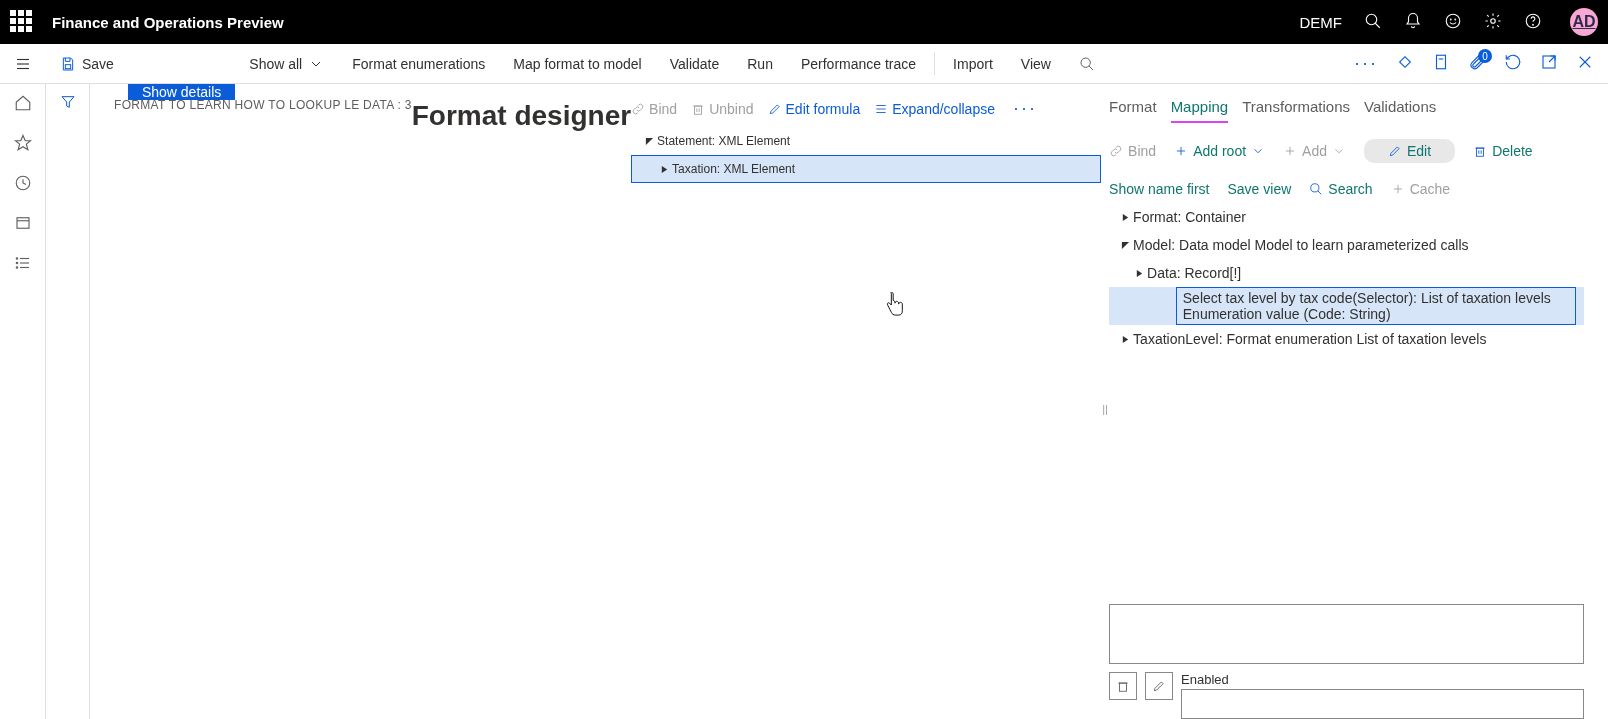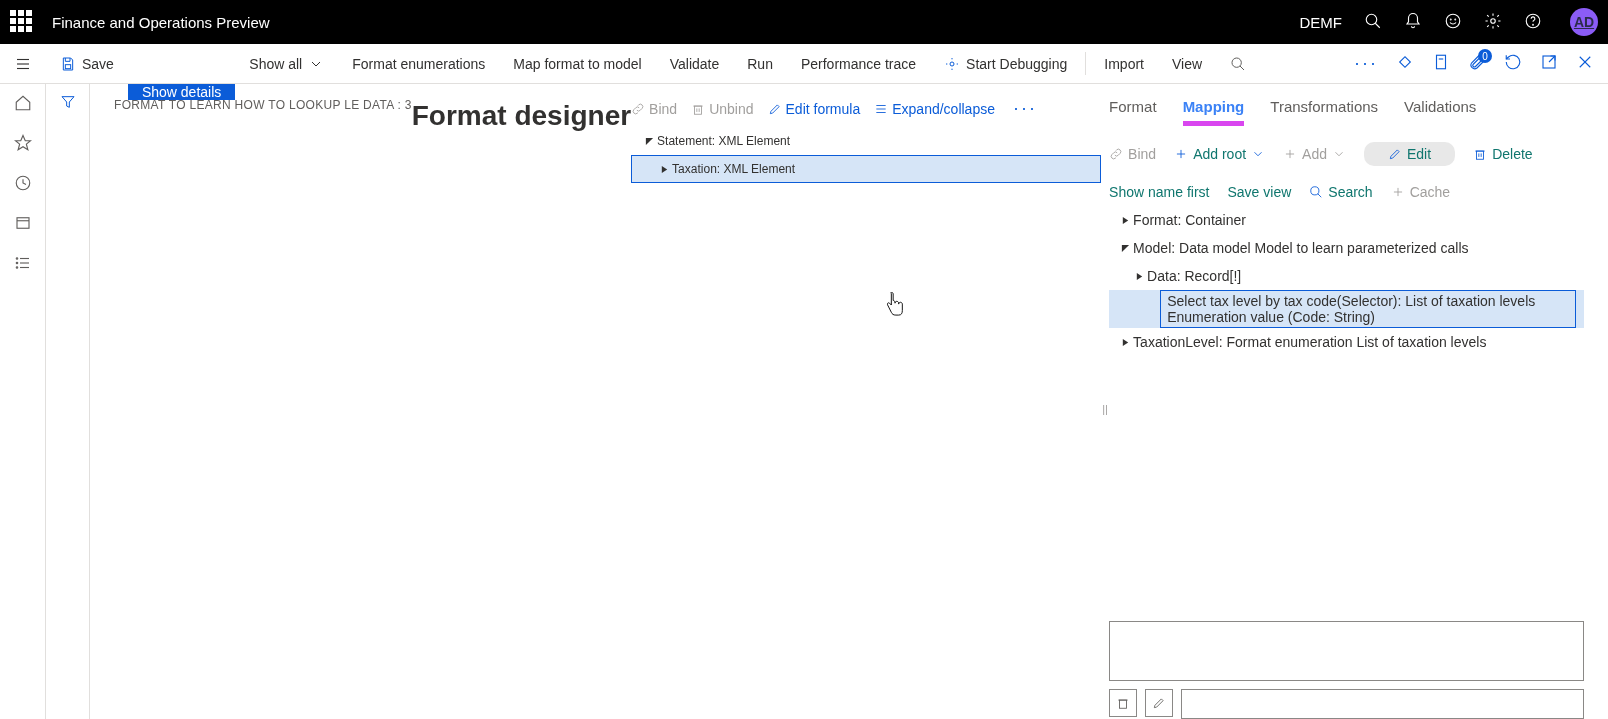--- a/index.html
+++ b/index.html
@@ -2,24 +2,24 @@
 <html><head>
 <meta charset="utf-8">
 <style>
   * { box-sizing: border-box; margin: 0; padding: 0; font-family: "Segoe UI", -apple-system, sans-serif; }
   html, body { width: 1608px; height: 719px; overflow: hidden; background: #fff; color: #323130; }
 
   
   .topbar { height: 44px; background: #000; color: #fff; display: flex; align-items: center; padding: 0 10px; font-size: 15px; }
   .topbar .waffle { width: 24px; height: 24px; display: grid; grid-template: repeat(3,6px)/repeat(3,6px); gap: 2px; margin-right: 18px; }
   .topbar .waffle span { background: #fff; }
-  .topbar .title { font-weight: 400; }
+  .topbar .title { font-weight: 700; }
   .topbar .spacer { flex: 1; }
   .topbar .right { display: flex; align-items: center; gap: 22px; }
-  .topbar .avatar { width: 28px; height: 28px; border-radius: 50%; background: #8b5cf6; color: #2b2b4a; font-size: 14px; font-weight: 600; display: flex; align-items: center; justify-content: center; margin-left: 6px; text-decoration: underline; }
+  .topbar .avatar { width: 28px; height: 28px; border-radius: 50%; background: #f9a8d4; color: #2b2b4a; font-size: 16px; font-weight: 600; display: flex; align-items: center; justify-content: center; margin-left: 6px; text-decoration: underline; }
   .topbar svg { width: 18px; height: 18px; stroke: #fff; fill: none; stroke-width: 1.5; }
 
   
   .cmdbar { height: 40px; border-bottom: 1px solid #e1dfdd; display: flex; align-items: stretch; font-size: 14px; }
   .cmdbar .hamburger { width: 46px; display: flex; align-items: center; justify-content: center; cursor: pointer; }
   .cmdbar .hamburger svg { width: 18px; height: 18px; stroke: #323130; fill: none; stroke-width: 1.5; }
   .cmdbar .btn { display: flex; align-items: center; padding: 8px 14px; gap: 6px; cursor: pointer; white-space: nowrap; }
   .cmdbar .btn svg { width: 16px; height: 16px; fill: none; stroke-width: 1.5; }
   .cmdbar .btn.primary { background: #0b5cd8; color: #fff; margin-top: 40px; }
   .cmdbar .divider { width: 1px; margin: 8px 4px; background: #e1dfdd; }
@@ -63,41 +63,41 @@
   .trow .toggle svg { width: 9px; height: 9px; fill: #323130; stroke: none; }
   .trow.sel { background: #d6e5f7; border: 1px solid #0b5cd8; }
   .trow.sel .toggle svg { fill: #323130; }
   .ind1 { padding-left: 10px; }
   .ind2 { padding-left: 24px; }
 
   .splitter { width: 8px; cursor: col-resize; display:flex; align-items:center; justify-content:center; color:#a19f9d; font-size:11px; user-select:none; }
 
   
   .rightpane { flex: 1; display: flex; flex-direction: column; min-width: 0; }
-  .tabs { display: flex; gap: 26px; font-size: 15px; color: #605e5c; padding-bottom: 6px; }
+  .tabs { display: flex; gap: 14px; font-size: 15px; color: #605e5c; padding-bottom: 6px; }
   .tab { padding-bottom: 6px; cursor: pointer; }
-  .tab.active { color: #3b82f6; border-bottom: 5px solid #d946ef; font-weight: 700; }
+  .tab.active { color: #0f766e; border-bottom: 2px solid #d946ef; font-weight: 400; }
 
   .rp-toolbar { display: flex; align-items: center; gap: 18px; font-size: 14px; padding: 10px 0 6px 0; flex-wrap: wrap; }
   .rp-toolbar .tb { display: flex; align-items: center; gap: 5px; cursor: pointer; }
   .rp-toolbar .tb.link { color: #0f766e; }
   .rp-toolbar .tb.dis { color: #a19f9d; }
   .rp-toolbar svg { width: 14px; height: 14px; fill: none; stroke-width: 1.5; }
   .rp-toolbar .link svg { stroke: #0b5cd8; }
   .rp-toolbar .dis svg { stroke: #a19f9d; }
   .rp-toolbar .tb.hl { background: #e8e8e8; padding: 4px 24px; border-radius: 10px; }
   .chev { width: 10px; height: 10px; }
 
   .rp-tree { font-size: 14px; flex: 1; overflow: auto; }
   .rrow { display: flex; align-items: center; min-height: 28px; padding-right: 8px; }
   .rrow .toggle { width: 16px; display: flex; justify-content: center; }
   .rrow .toggle svg { width: 9px; height: 9px; fill: #323130; stroke: none; }
   .r1 { padding-left: 8px; }
   .r2 { padding-left: 22px; }
-  .r3 { padding-left: 40px; }
+  .r3 { padding-left: 56px; }
   .rrow.selrow { background: #d6e5f7; }
   .rrow .boxed { border: 1px solid #0b5cd8; padding: 2px 6px; background:#d6e5f7; }
 
   .formula-area { margin-top: auto; padding-top: 10px; }
   .formula-box { width: 100%; height: 60px; border: 1px solid #8a8886; background: #fff; }
   .enabled-row { display: flex; align-items: flex-start; gap: 8px; margin-top: 8px; }
   .sqbtn { width: 28px; height: 28px; border: 1px solid #8a8886; display: flex; align-items: center; justify-content: center; cursor: pointer; }
   .sqbtn svg { width: 14px; height: 14px; stroke: #605e5c; fill: none; stroke-width: 1.5; }
   .enabled-col { flex: 1; }
   .enabled-col .lbl { font-size: 13px; color: #323130; margin-bottom: 2px; }
@@ -186,27 +186,20 @@
     </div>
   <div class="btn">
       <span>Validate</span>
     </div>
   <div class="btn">
       <span>Run</span>
     </div>
   <div class="btn">
       <span>Performance trace</span>
     </div>
-  <div class="btn">
-    <svg viewBox="0 0 24 24" style="stroke:#0b5cd8">
-        <circle cx="12" cy="12" r="3"></circle>
-        <path d="M12 5v-2M12 21v-2M5 12h-2M21 12h-2"></path>
-      </svg>
-    <span>Start Debugging</span>
-  </div>
   <div class="divider"></div>
   <div class="btn">
       <span>Import</span>
     </div>
   <div class="btn">
       <span>View</span>
     </div>
   <div class="btn">
       <svg viewBox="0 0 24 24" style="stroke:#605e5c">
         <circle cx="10" cy="10" r="7"></circle>
@@ -460,20 +453,21 @@
                   <rect x="6" y="7" width="12" height="14"></rect>
                   <path d="M4 7h16"></path>
                 </svg>
             </div>
             <div class="sqbtn">
               <svg viewBox="0 0 24 24">
                   <path d="M4 20l4-1 11-11-3-3L5 16z"></path>
                 </svg>
             </div>
             <div class="enabled-col">
+              <div class="lbl">Enabled</div>
               <div class="box"></div>
             </div>
           </div>
         </div>
       </div>
     </div>
   </div>
 </div>
 
 <div class="cursor">

